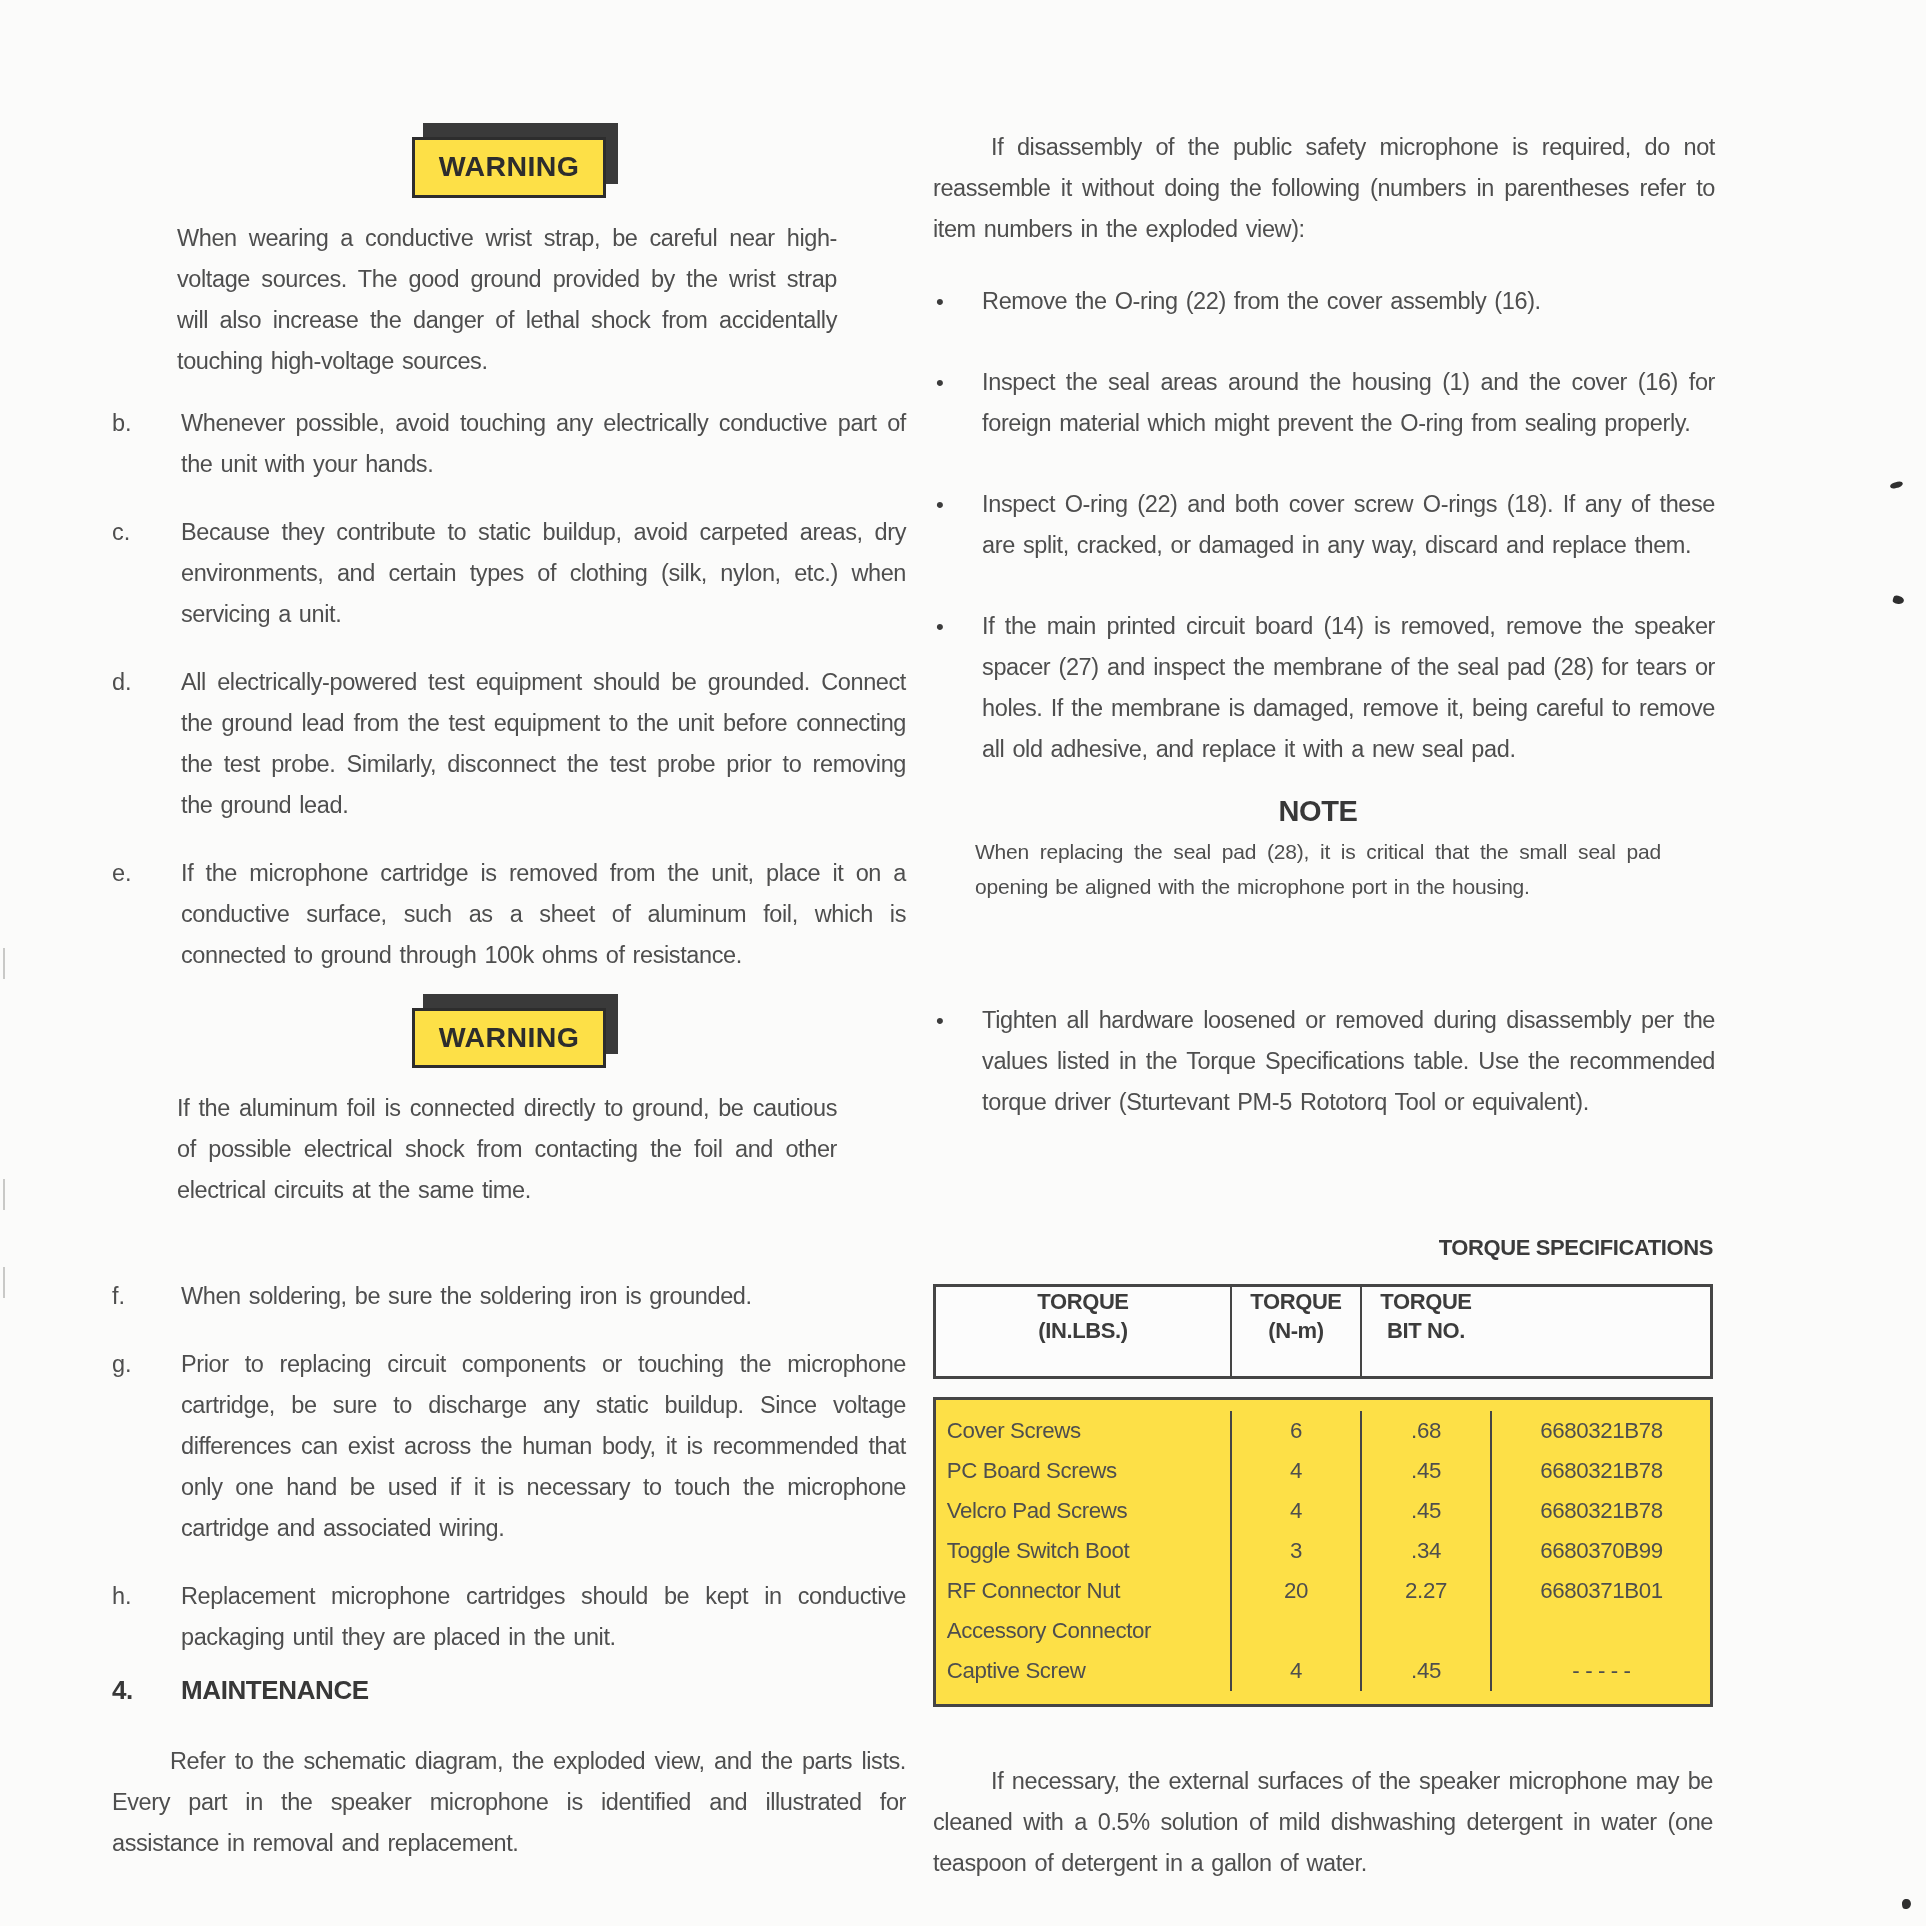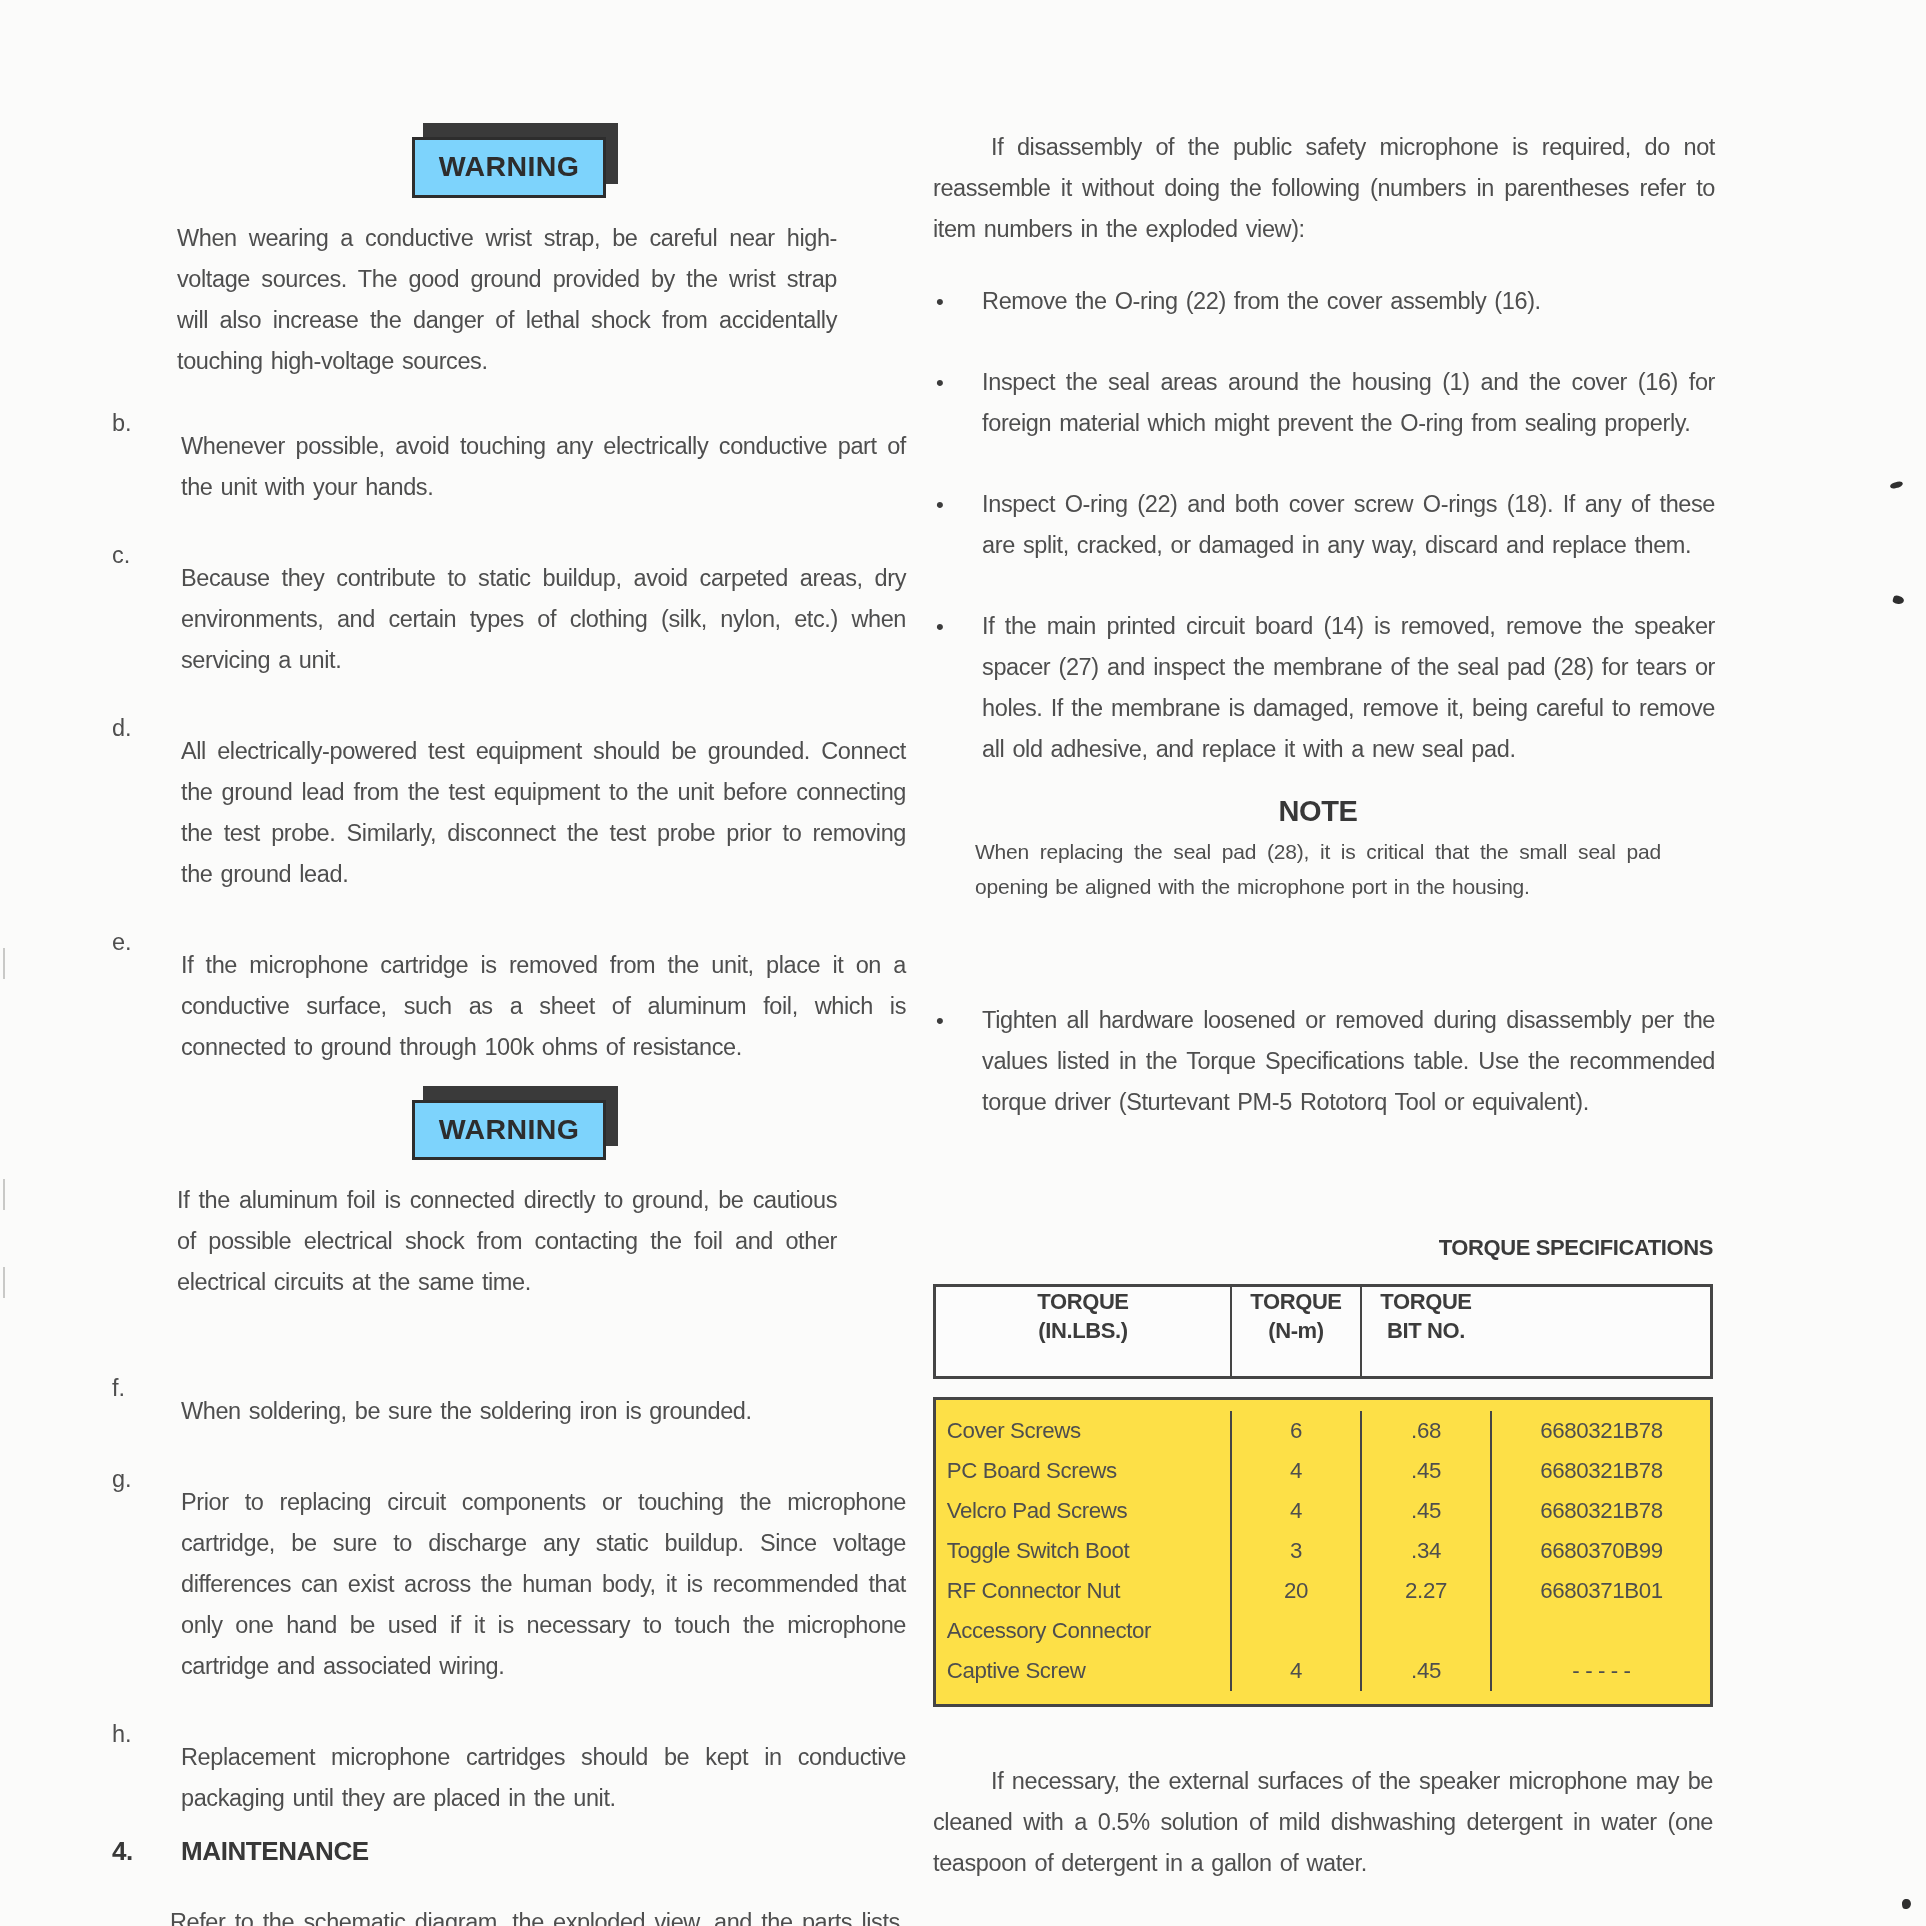--- a/index.html
+++ b/index.html
@@ -32,31 +32,31 @@
   .warnbox-wrap { display:flex; justify-content:center; }
   .warnbox { position:relative; margin-top:10px; }
   .warnbox-shadow {
     position:absolute; left:11.6px; top:-14px;
     width:100%; height:100%;
     background:#3a3a3a;
   }
   .warnbox-front {
     position:relative;
     border:3.9px solid #2d2d2d;
-    background:#7dd3fc;
+    background:#fde047;
     padding:10px 24px 11.6px;
     font-weight:bold; font-size:28.5px; letter-spacing:0.4px;
     color:#2d2d2d; white-space:nowrap;
   }
   .warn-text { margin:20px 69px 0 65px; }
 
   
   .alpha-item { display:flex; margin-bottom:27px; }
   .alpha-letter { width:69px; flex:none; font-size:23.5px; line-height:41px; color:#4e4e4e; }
-  .alpha-text { flex:1;margin-top:23px; }
+  .alpha-text { flex:1; }
 
   .section-heading { display:flex; margin:14px 0 35px; font-weight:bold; font-size:26px; color:#383838; letter-spacing:-0.4px; }
   .section-number { width:69px; flex:none; }
 
   
   .intro-para { margin-bottom:31px; }
   .bullet-item { display:flex; margin-bottom:40px; }
   .bullet-dot { width:46px; flex:none; font-size:22.3px; line-height:41px; color:#3c3c3c; padding-left:3.1px; }
   .bullet-text { flex:1; }
 

